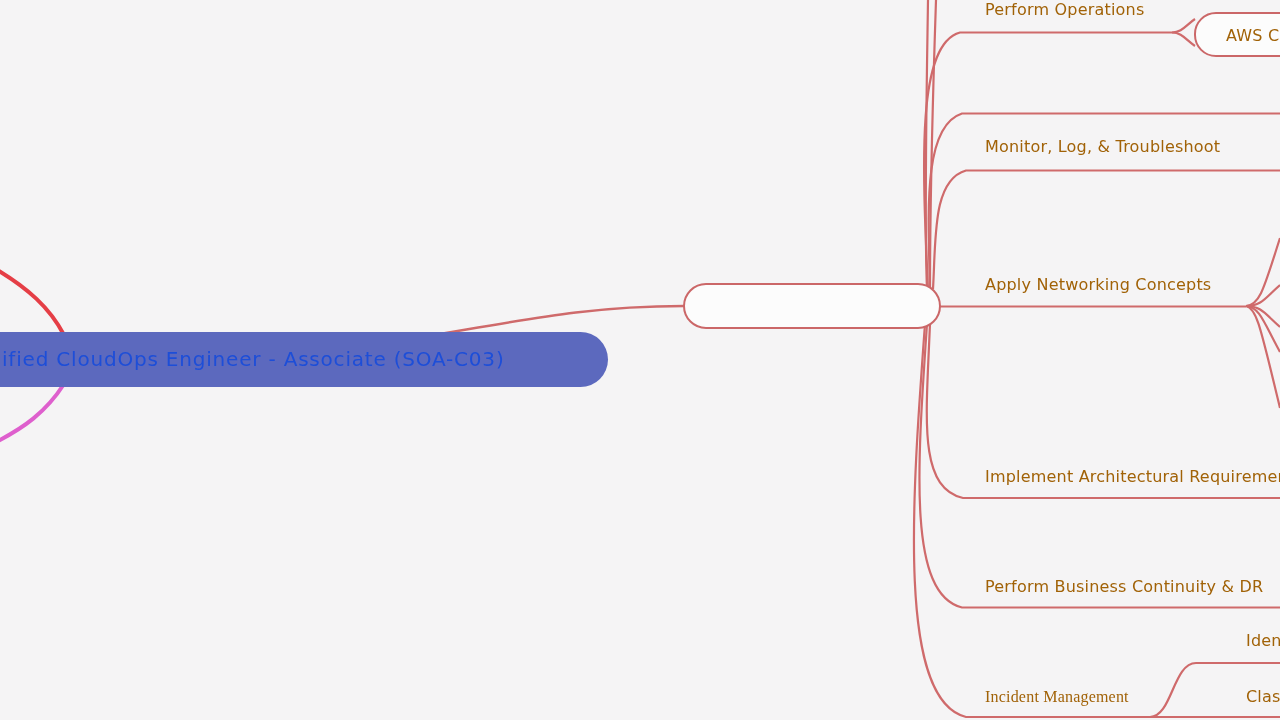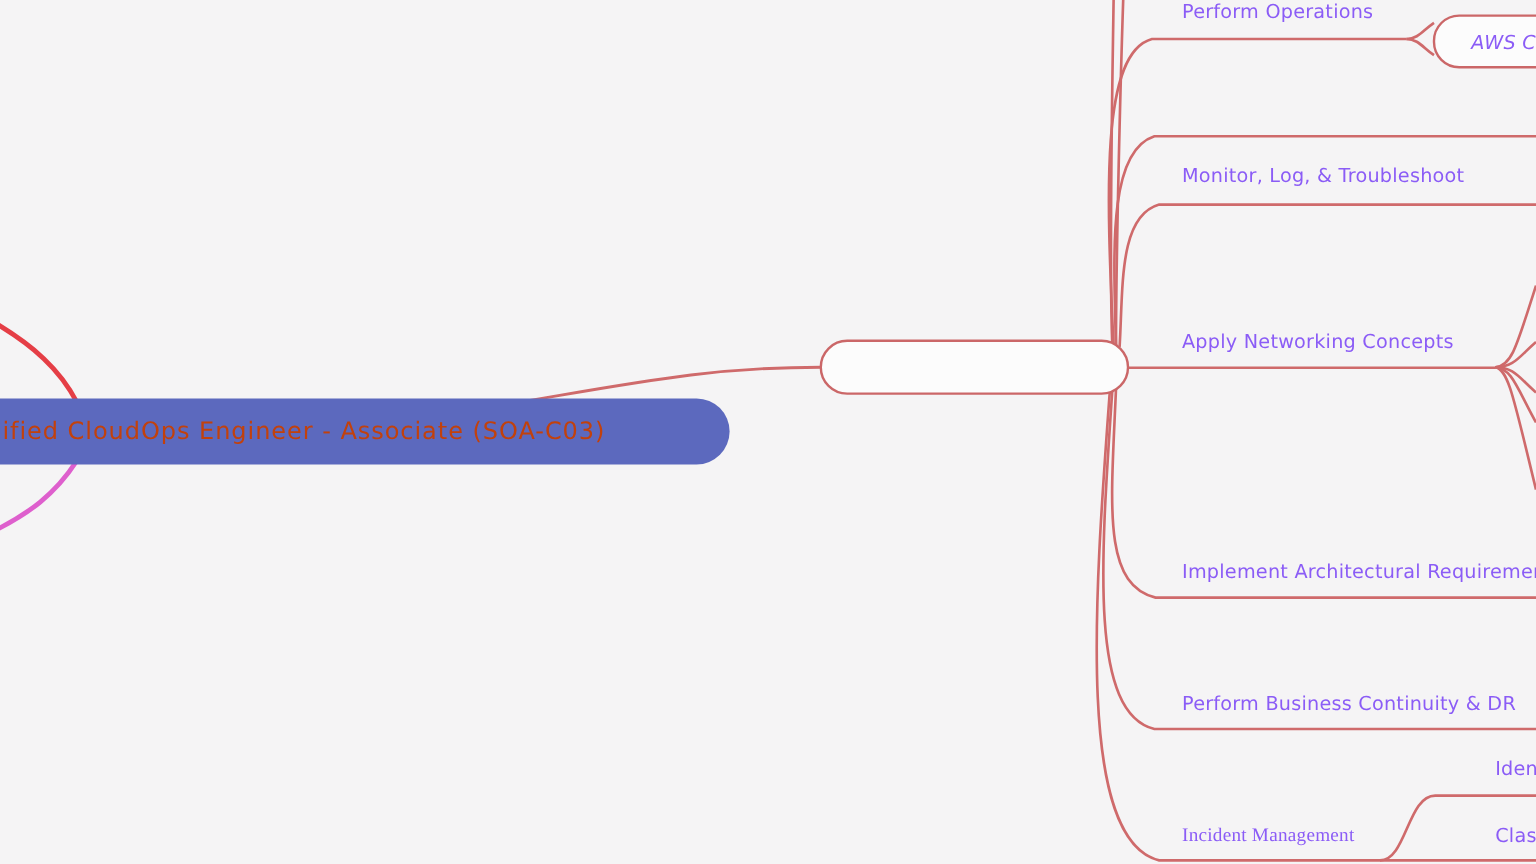--- a/index.html
+++ b/index.html
@@ -52,31 +52,31 @@
     border-radius: 22px;
     background: #fcfcfc;
     border: 2.5px solid #cb6768;
   }
   .label {
     position: absolute;
     z-index: 3;
     font-size: 16px;
     line-height: 19px;
     letter-spacing: 0.2px;
-    color: #8b5cf6;
+    color: #a16207;
     white-space: nowrap;
     cursor: pointer;
   }
   .root-label {
     left: 2px;
     top: 346px;
     font-size: 20px;
     line-height: 26px;
     letter-spacing: 0.8px;
-    color: #c2410c;
+    color: #1d4ed8;
   }
   .evf-label {
     left: 683px;
     top: 292px;
     width: 258px;
     text-align: center;
     letter-spacing: 0.3px;
   }
 </style>
 </head>
@@ -117,21 +117,21 @@
 
   <div class="pill root-pill"></div>
   <div class="pill evf-pill"></div>
   <div class="pill awsc-pill"></div>
 
   <div class="label root-label" style="left:2px; top:346px;">ified CloudOps Engineer - Associate (SOA-C03)</div>
 
 
   <div class="label" style="left:985px; top:0px;">Perform Operations</div>
 
-  <div class="label" style="left:1226px; top:26px;font-style:italic;">AWS C</div>
+  <div class="label" style="left:1226px; top:26px;">AWS C</div>
 
 
   <div class="label" style="left:985px; top:275px;">Apply Networking Concepts</div>
 
   <div class="label" style="left:985px; top:137px;">Monitor, Log, &amp; Troubleshoot</div>
 
   <div class="label" style="left:985px; top:467px;">Implement Architectural Requirements</div>
 
   <div class="label" style="left:985px; top:577px;">Perform Business Continuity &amp; DR</div>
 

